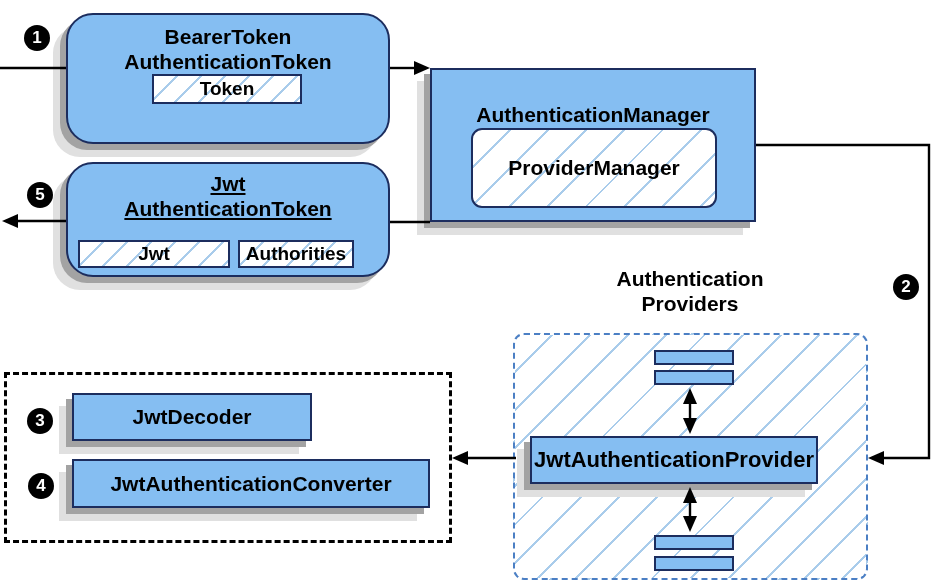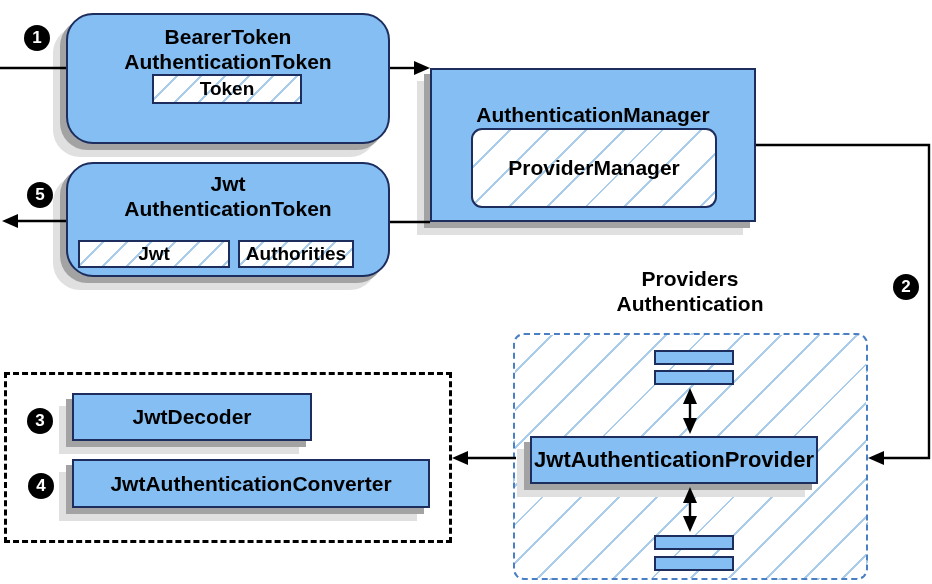--- a/index.html
+++ b/index.html
@@ -48,21 +48,21 @@
 
   
   #bearer-node{left:66px;top:5px;width:324px;height:131px;padding-top:9px;margin-top:8px;}
   #token-field{left:84px;top:59px;width:150px;height:30px;}
 
   
   #auth-manager-node{left:430px;top:68px;width:326px;height:154px;padding-top:32px;}
   #provider-manager-field{left:39px;top:58px;width:246px;height:80px;font-size:21px;}
 
   
-  #jwt-token-node{left:66px;top:162px;width:324px;height:115px;padding-top:7px;}
+  #jwt-token-node{left:66px;top:162px;width:324px;height:115px;padding-top:7px;text-decoration:underline;}
   #jwt-field{left:10px;top:76px;width:152px;height:28px;}
   #authorities-field{left:170px;top:76px;width:116px;height:28px;}
 
   
   #providers-label{
     position:absolute;left:553px;top:266px;width:274px;text-align:center;
     font-weight:bold;font-size:21px;line-height:25px;color:#000;z-index:2;
   }
   #providers-container{
     position:absolute;left:513px;top:333px;width:355px;height:247px;
@@ -165,22 +165,22 @@
   <div class="node rounded" id="jwt-token-node">
     <div class="title">
       <div>Jwt</div>
       <div>AuthenticationToken</div>
     </div>
     <div class="field hatch-sm" id="jwt-field">Jwt</div>
     <div class="field hatch-sm" id="authorities-field">Authorities</div>
   </div>
 
   <div id="providers-label">
+    <div>Authentication</div>
     <div>Providers</div>
-    <div>Authentication</div>
   </div>
 
   <div class="hatch-lg" id="providers-container">
     <div class="bar" id="bar-top-1"></div>
     <div class="bar" id="bar-top-2"></div>
     <div class="node flexc" id="jwt-provider-node">JwtAuthenticationProvider</div>
     <div class="bar" id="bar-bottom-1"></div>
     <div class="bar" id="bar-bottom-2"></div>
   </div>
 

